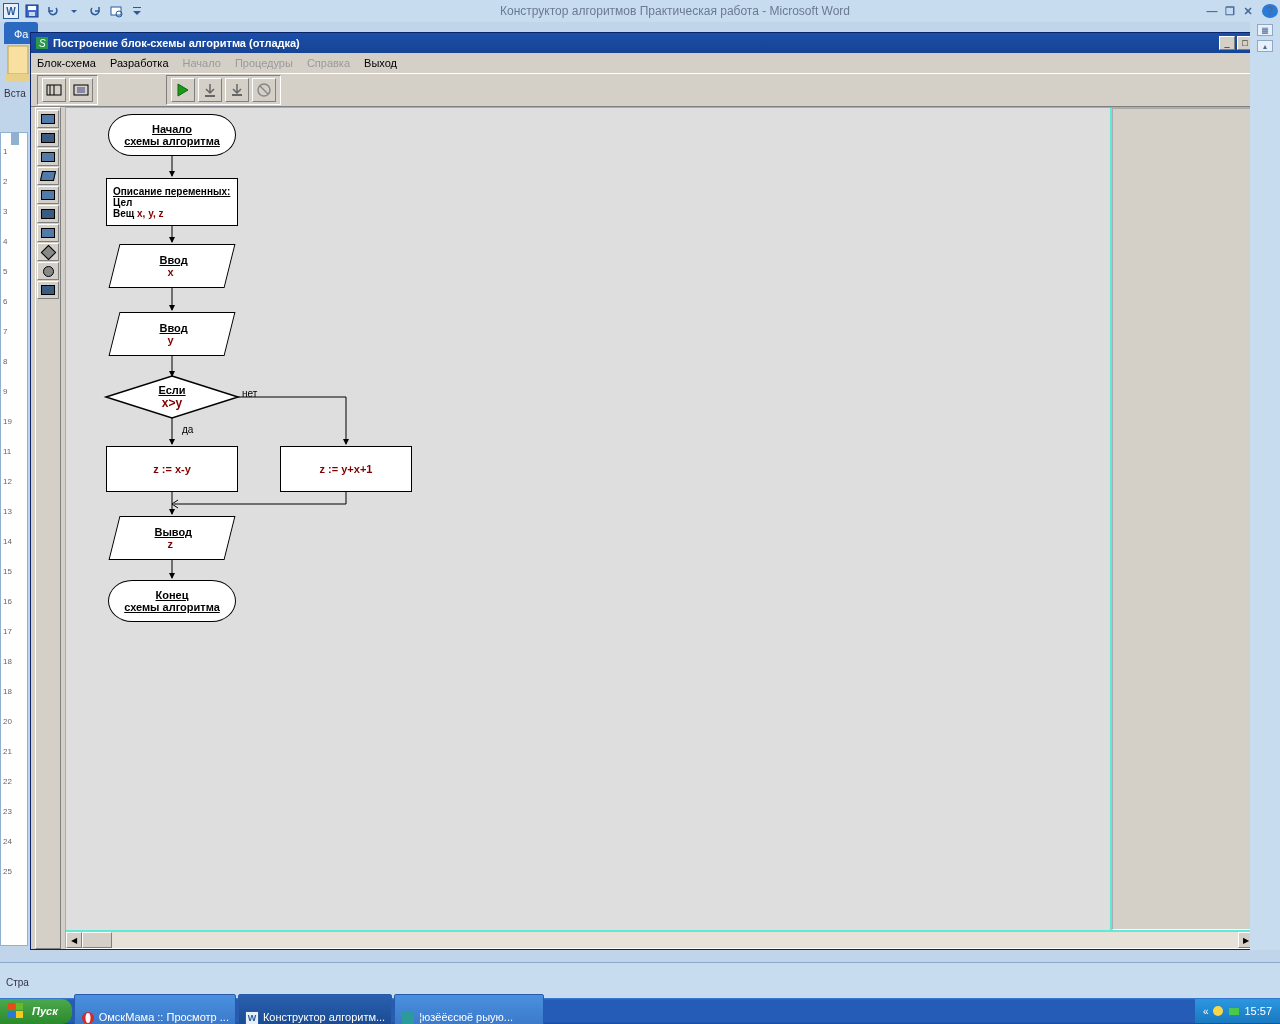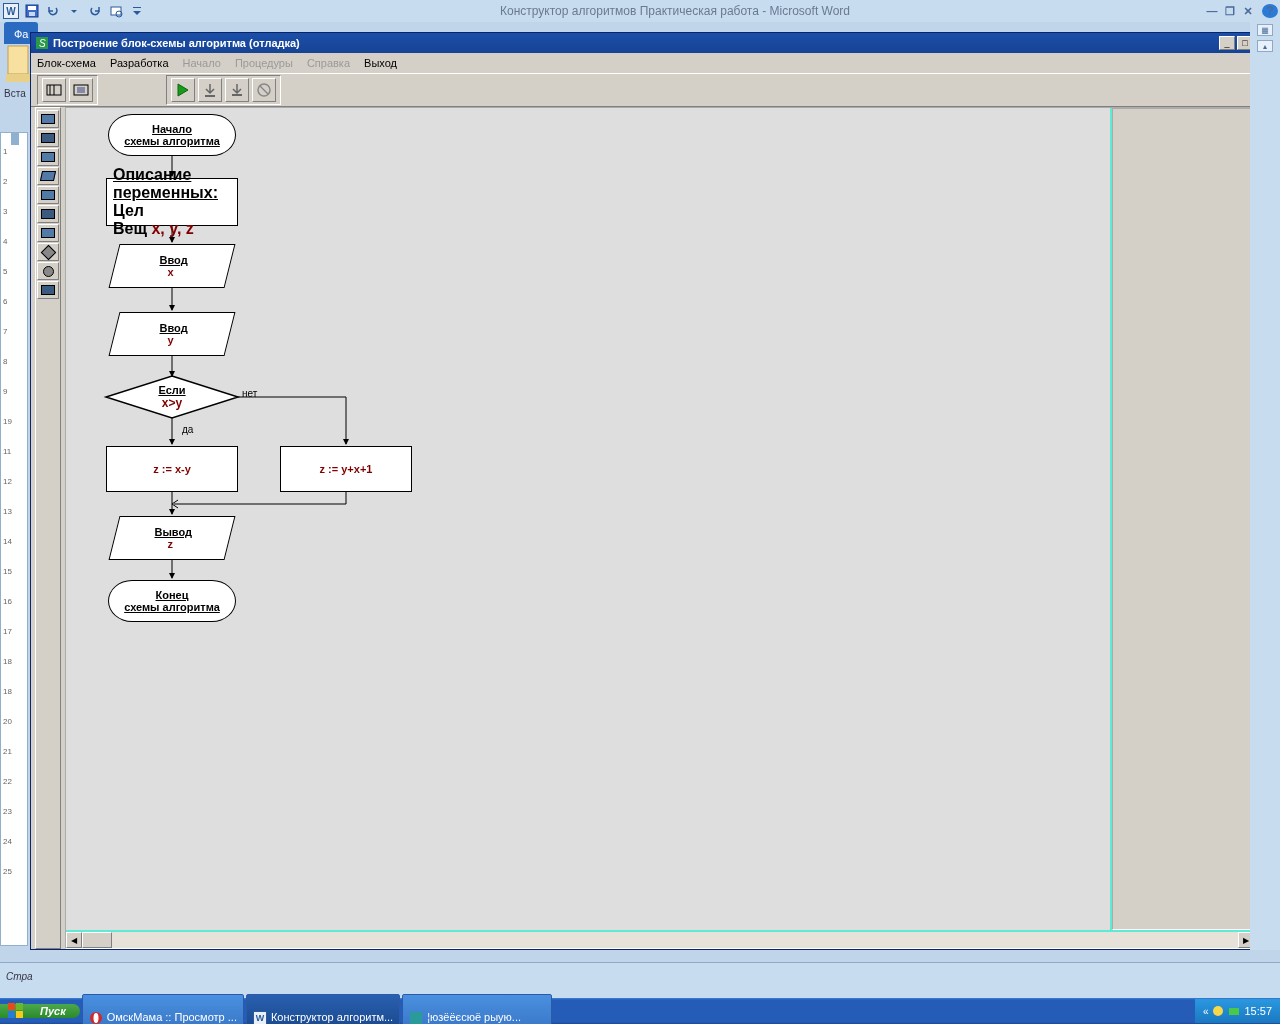--- a/index.html
+++ b/index.html
@@ -59,40 +59,40 @@
 
 
 .flowchart{ position:absolute; left:0; top:0; }
 .flowchart svg{ position:absolute; left:0; top:0;}
 .node{ position:absolute; background:#fff; border:1.5px solid #000; font-size:11px; text-align:center; display:flex; flex-direction:column; align-items:center; justify-content:center; font-weight:bold;}
 .node .line1{ text-decoration:underline; color:#000;}
 .node .line2{ color:#800000; font-weight:bold;}
 .terminator{ border-radius:24px / 50%; }
 .rect{}
 .para{ transform:skewX(-14deg);} .para > *{transform:skewX(14deg);}
-.decl{ text-align:left; padding:3px 6px; align-items:flex-start; font-size:16px;}
+.decl{ text-align:left; padding:3px 6px; align-items:flex-start; font-size:10px;}
 .decl .h{text-decoration:underline;font-weight:bold;}
 .decl .t{font-weight:bold;}
 .decl .v{color:#800000;font-weight:bold;}
 .condlabel{font-size:10px;color:#000;}
 
 
 .word-right-strip{ position:absolute; top:22px; right:0; width:30px; bottom:74px; background:#c8dcf0; }
 .word-right-strip .tiny{ width:16px;height:12px;border:1px solid #90a8c8;background:#e8f0fa;margin:2px auto; font-size:8px;display:flex;align-items:center;justify-content:center;color:#4a6a9a;}
 
 
 .ruler-frag{ position:absolute; top:132px; left:0; width:28px; bottom:78px; background:#fff; border:1px solid #90b0d0; }
 .ruler-frag .num{ position:absolute; left:2px; font-size:8px; color:#666; transform:rotate(0deg);}
 
 
-.word-status{ position:absolute; left:0; right:0; bottom:26px; height:36px; background:#c8dcf0; border-top:1px solid #90a8c8; font-size:10px; color:#334; padding:8px 6px;font-style:italic;}
+.word-status{ position:absolute; left:0; right:0; bottom:26px; height:36px; background:#c8dcf0; border-top:1px solid #90a8c8; font-size:10px; color:#334; padding:14px 6px;}
 
 
 .taskbar{ position:absolute; bottom:0; left:0; right:0; height:26px; background:linear-gradient(to bottom,#3a80d8,#245cb8 8%,#245cb8 92%,#1a4a9a); display:flex; align-items:center; font-size:11px; color:#fff;}
-.start-btn{ height:14px; padding:0 14px 0 8px; background:linear-gradient(to bottom,#4ca84c,#2a8a2a); border-radius:0 10px 10px 0; display:flex; align-items:center; font-weight:bold; font-style:italic; gap:16px;}
+.start-btn{ height:25px; padding:0 14px 0 8px; background:linear-gradient(to bottom,#4ca84c,#2a8a2a); border-radius:0 10px 10px 0; display:flex; align-items:center; font-weight:bold; font-style:italic; gap:8px;}
 .task-item{ height:22px; min-width:150px; margin-left:2px; padding:16px 6px; background:linear-gradient(to bottom,#4a90e0,#3a78c8); border:1px solid #2a5aa8; border-radius:2px; display:flex; align-items:flex-start; gap:4px;}
 .task-item.active{ background:linear-gradient(to bottom,#2a60b0,#1a4a90);}
 .tray{ margin-left:auto; height:24px; background:linear-gradient(to bottom,#2a98e0,#1a78c0); padding:0 8px; display:flex; align-items:center; gap:4px; font-size:11px;}
 .tray .chev{font-size:10px;}
 
 
 .ico-word{width:16px;height:16px;border:1px solid #2a5a9a;background:#e8f0fa;color:#2a5a9a;font-weight:bold;font-size:10px;display:flex;align-items:center;justify-content:center;}
 </style>
 </head>
 <body>

